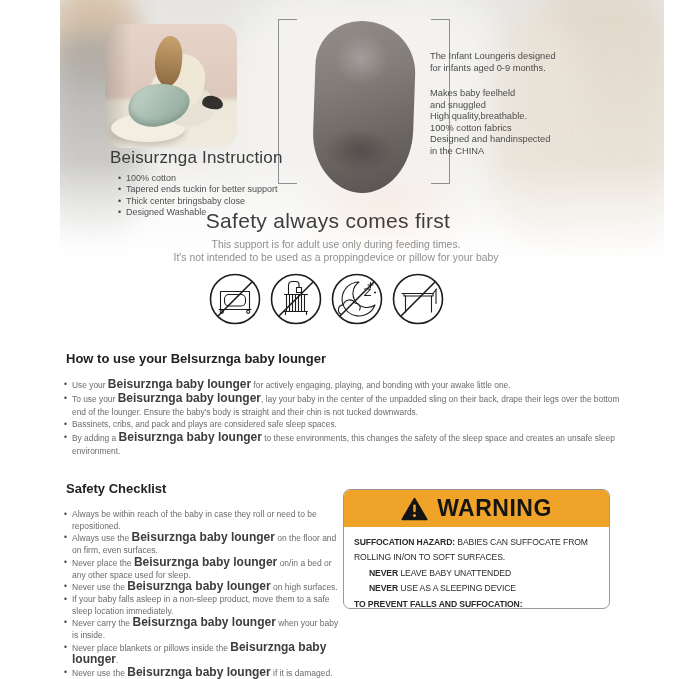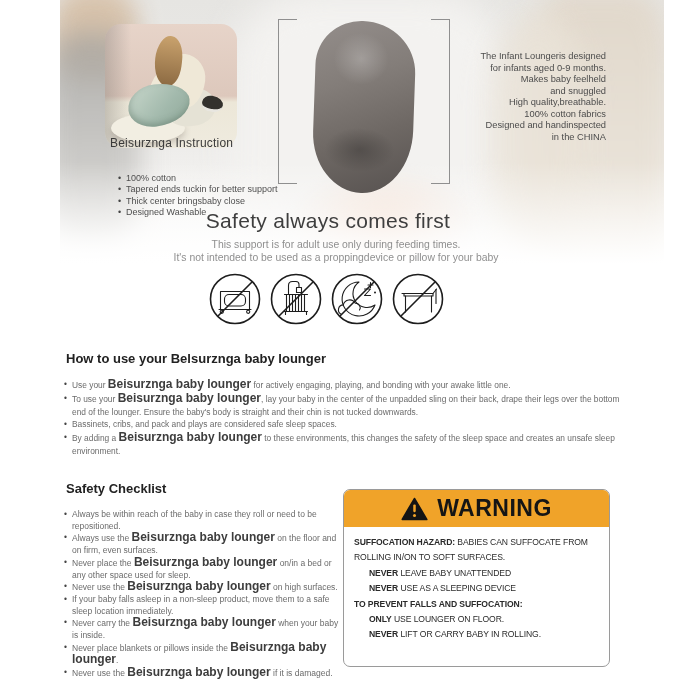--- a/index.html
+++ b/index.html
@@ -28,44 +28,44 @@
   .pc-legs{left:60px;top:64px;width:50px;height:38px;border-radius:45%;background:#e5e2d5;transform:rotate(-6deg);}
   .pc-shoe{left:97px;top:72px;width:21px;height:13px;border-radius:45% 55% 50% 50%;background:#33312d;border-bottom:3px solid #e8e6e0;transform:rotate(8deg);}
   .pc-body{left:56px;top:30px;width:44px;height:54px;border-radius:48% 52% 42% 58%/55% 45% 55% 45%;background:#efe8d7;transform:rotate(7deg);}
   .pc-arm{left:46px;top:46px;width:15px;height:32px;border-radius:45%;background:#efe8d7;transform:rotate(24deg);}
   .pc-face{left:64px;top:22px;width:13px;height:15px;border-radius:50%;background:#ecc7a9;}
   .pc-hair{left:50px;top:12px;width:27px;height:50px;border-radius:50% 50% 45% 55%;background:linear-gradient(180deg,#c9a26d,#8c6a42);transform:rotate(7deg);}
   .pc-blanket{left:23px;top:60px;width:62px;height:42px;border-radius:46% 54% 58% 42%/55% 45% 55% 45%;
     background:linear-gradient(135deg,#c3d3c7 10%,#a2b9ac 60%,#90a899 100%);transform:rotate(-7deg);box-shadow:inset 2px -3px 6px rgba(70,95,80,.35);}
 
   
-  .instruction-heading{position:absolute;left:110px;top:136px;z-index:6;font-size:12px;color:#3a3a3a;letter-spacing:.2px;}
+  .instruction-heading{position:absolute;left:110px;top:148px;z-index:6;font-size:17px;color:#3a3a3a;letter-spacing:.2px;}
   .instruction-list{position:absolute;left:118px;top:173px;z-index:6;font-size:9px;line-height:11.3px;color:#4f4f4f;}
 
   ul{list-style:none;margin:0;padding:0;}
   .bul li{position:relative;padding-left:8px;}
   .bul li::before{content:"•";position:absolute;left:0;top:0;color:#444;}
 
   
   .bracket{position:absolute;top:19px;width:18px;height:163px;z-index:4;}
   .bracket-left{left:278px;border-left:1.5px solid #8f8f8f;border-top:1.5px solid #8f8f8f;border-bottom:1.5px solid #8f8f8f;}
   .bracket-right{left:431px;border-right:1.5px solid #8f8f8f;border-top:1.5px solid #8f8f8f;border-bottom:1.5px solid #8f8f8f;}
   .lounger-bundle{position:absolute;left:314px;top:21px;width:100px;height:172px;z-index:4;
     border-radius:46% 54% 50% 50%/26% 30% 37% 35%;
     background:linear-gradient(160deg,#948e8b 0%,#837d79 35%,#6e6864 65%,#575250 100%);
     transform:rotate(2deg);}
   .lounger-bundle::before{content:"";position:absolute;left:18%;top:7%;width:55%;height:30%;
     border-radius:50%;background:radial-gradient(closest-side,rgba(255,255,255,.22),rgba(255,255,255,0));}
   .lounger-bundle::after{content:"";position:absolute;left:12%;bottom:12%;width:70%;height:26%;
     border-radius:50%;background:radial-gradient(closest-side,rgba(0,0,0,.22),rgba(0,0,0,0));}
 
   
-  .hero-right{position:absolute;left:430px;top:51px;width:176px;z-index:5;text-align:right;
+  .hero-right{position:absolute;left:430px;top:51px;width:176px;z-index:5;text-align:left;
     font-size:9.3px;line-height:11.5px;color:#4c4c4c;}
-  .hero-right ul + ul{}
+  .hero-right ul + ul{margin-top:14px;}
 
   
   .safety-title{position:absolute;left:0;top:209px;width:656px;text-align:center;z-index:6;
     font-size:21px;color:#3e3e3e;letter-spacing:.3px;}
   .safety-sub{position:absolute;left:8px;top:238px;width:656px;text-align:center;z-index:6;
     font-size:10.4px;line-height:13.2px;color:#8f8f8f;}
 
   .icons-row{position:absolute;left:208px;top:272px;display:flex;gap:7px;z-index:6;}
   .pi{width:54px;height:54px;}
   .pi *{fill:none;stroke:#1d1d1d;stroke-width:1.6;stroke-linecap:round;stroke-linejoin:round;}
@@ -75,21 +75,21 @@
   
   .howto-heading{position:absolute;left:66px;top:351px;font-size:13px;font-weight:700;color:#222;}
   .howto-list{position:absolute;left:64px;top:378px;width:560px;font-size:8.4px;line-height:12.8px;color:#6b6b6b;}
   .howto-list .b,.checklist-list .b{font-weight:700;font-size:12px;color:#3d3d3d;}
 
   
   .checklist-heading{position:absolute;left:66px;top:481px;font-size:13px;font-weight:700;color:#222;}
   .checklist-list{position:absolute;left:64px;top:509px;width:279px;font-size:8.5px;line-height:11.7px;color:#6b6b6b;}
 
   
-  .warning-box{position:absolute;left:343px;top:489px;width:267px;height:178px;background:#fff;
+  .warning-box{position:absolute;left:343px;top:489px;width:267px;height:120px;background:#fff;
     border:1.2px solid #9a9a9a;border-radius:7px;overflow:hidden;box-sizing:border-box;}
   .warning-header{height:37px;background:var(--warning-orange,#F0A329);display:flex;align-items:center;justify-content:center;gap:9px;}
   .warning-title{font-size:23px;font-weight:800;color:#151515;letter-spacing:.5px;}
   .warning-body{padding:8px 10px 0 10px;font-size:8.6px;line-height:15.4px;letter-spacing:-.1px;color:#2a2a2a;white-space:nowrap;}
   .warning-body .b{font-weight:700;}
   .warning-body .indent{padding-left:15px;}
 </style>
 </head>
 <body>
 

